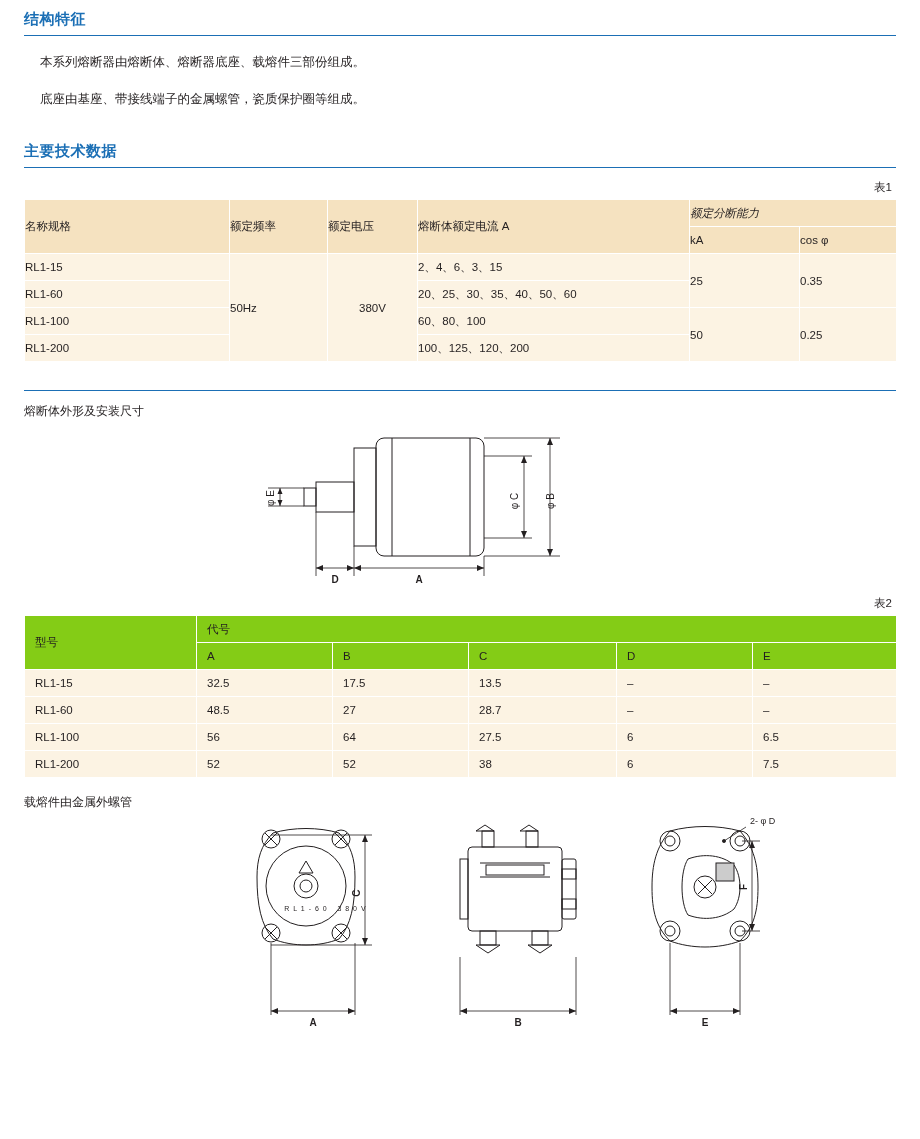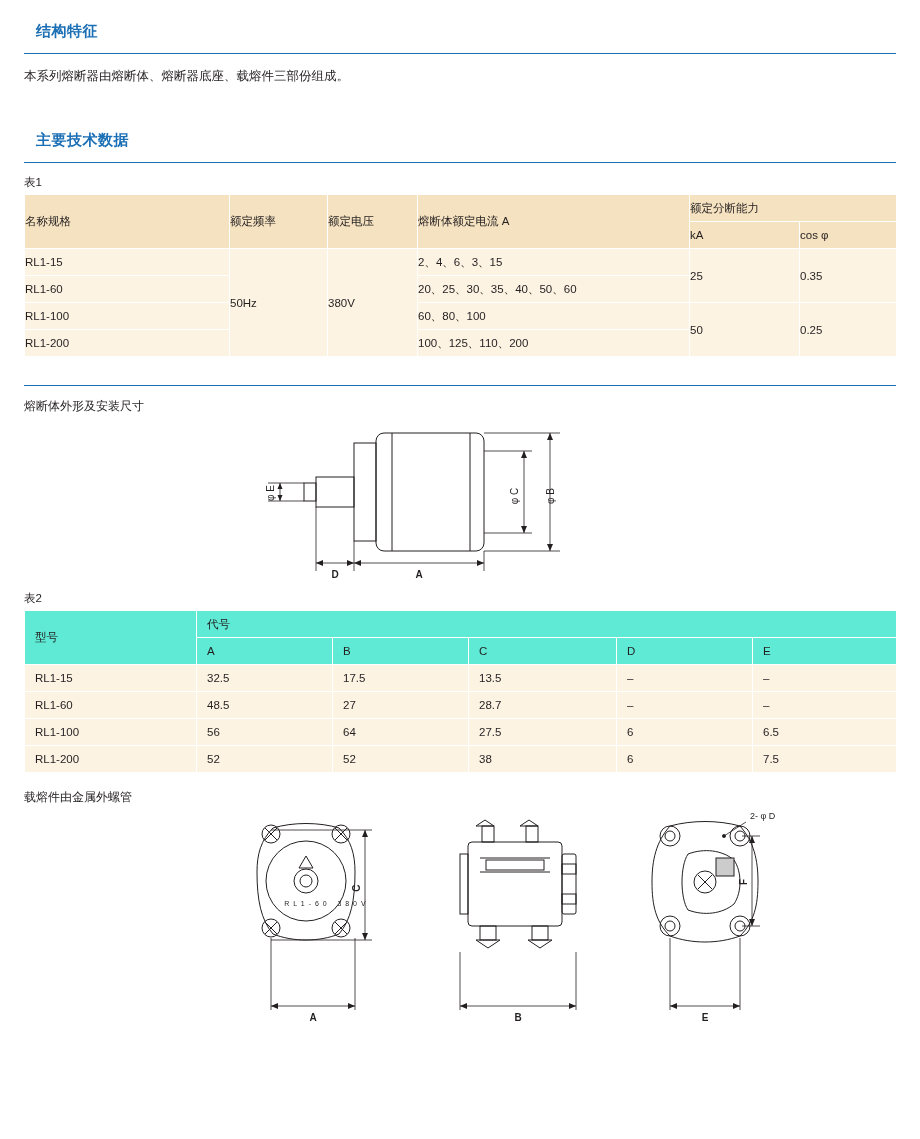--- a/index.html
+++ b/index.html
@@ -18,43 +18,43 @@
     position: relative;
     width: 920px;
     min-height: 1139px;
     box-sizing: border-box;
     padding: 0 24px;
   }
   h2.section-title {
     color: #1b6fb5;
     font-size: 15px;
     font-weight: bold;
-    margin: 12px;
+    margin: 0;
     padding: 0;
     letter-spacing: 0.5px;
   }
   .rule {
     height: 1px;
     background: #1b6fb5;
     margin-top: 6px;
     margin-bottom: 12px;
   }
   .intro {
     font-size: 12.5px;
     line-height: 21px;
     color: #231f20;
     margin: 0 0 18px 0;
   }
-  .intro p { margin: 0; }
+  .intro p { margin: 16px; }
 
   .tbl-caption {
-    text-align: left;
+    text-align: right;
     font-size: 11.5px;
     color: #231f20;
-    margin: 0 12px 4px 0;
+    margin: 0 4px 4px 0;
   }
 
   table {
     border-collapse: collapse;
     width: 100%;
     font-size: 11.5px;
   }
   table.spec th, table.spec td {
     border: 1px solid #ffffff;
     padding: 0;
@@ -74,40 +74,41 @@
   }
   .spec td {
     background: #fcf3e3;
     height: 26px;
     padding: 0 10px;
     vertical-align: middle;
     color: #231f20;
   }
   .spec .hdr-split-top {
     text-align: left;
+    font-style: italic;
   }
 
   .sub-caption {
     font-size: 12px;
     margin: 0 0 6px 0;
   }
 
   .fig-wrap {
     width: 100%;
     display: flex;
     justify-content: center;
     align-items: center;
   }
 
   
   .dim {
     table-layout: fixed;
   }
   .dim th {
-    background: #5eead4;
+    background: #84cc16;
     font-weight: normal;
     text-align: left;
     padding: 0 10px;
     height: 26px;
     color: #231f20;
     border: 1px solid #ffffff;
     vertical-align: middle;
   }
   .dim td {
     background: #fcf3e3;
@@ -127,20 +128,21 @@
 <body>
 
 <div class="page">
 
   <div style="height:10px"></div>
   <h2 class="section-title">结构特征</h2>
   <div class="rule"></div>
 
   <div class="intro">
     <p>本系列熔断器由熔断体、熔断器底座、载熔件三部份组成。</p>
+    <p>底座由基座、带接线端子的金属螺管，瓷质保护圈等组成。</p>
   </div>
 
   <div style="height:14px"></div>
   <h2 class="section-title">主要技术数据</h2>
   <div class="rule"></div>
 
   <div class="tbl-caption">表1</div>
 
   <table class="spec">
     <colgroup>
@@ -160,38 +162,38 @@
         <th colspan="2" class="hdr-split-top">额定分断能力</th>
       </tr>
       <tr>
         <th>kA</th>
         <th>cos φ</th>
       </tr>
 
       <tr>
         <td>RL1-15</td>
         <td rowspan="4" style="text-align:left">50Hz</td>
-        <td rowspan="4" style="text-align:left">380V</td>
+        <td rowspan="4" style="text-align:center">380V</td>
         <td>2、4、6、3、15</td>
         <td rowspan="2">25</td>
         <td rowspan="2">0.35</td>
       </tr>
       <tr>
         <td>RL1-60</td>
         <td>20、25、30、35、40、50、60</td>
       </tr>
       <tr>
         <td>RL1-100</td>
         <td>60、80、100</td>
         <td rowspan="2">50</td>
         <td rowspan="2">0.25</td>
       </tr>
       <tr>
         <td>RL1-200</td>
-        <td>100、125、110、200</td>
+        <td>100、125、120、200</td>
       </tr>
     </tbody>
   </table>
 
   <div style="height:22px"></div>
   <div class="rule"></div>
 
   <div class="sub-caption">熔断体外形及安装尺寸</div>
 
   <div class="fig-wrap">

